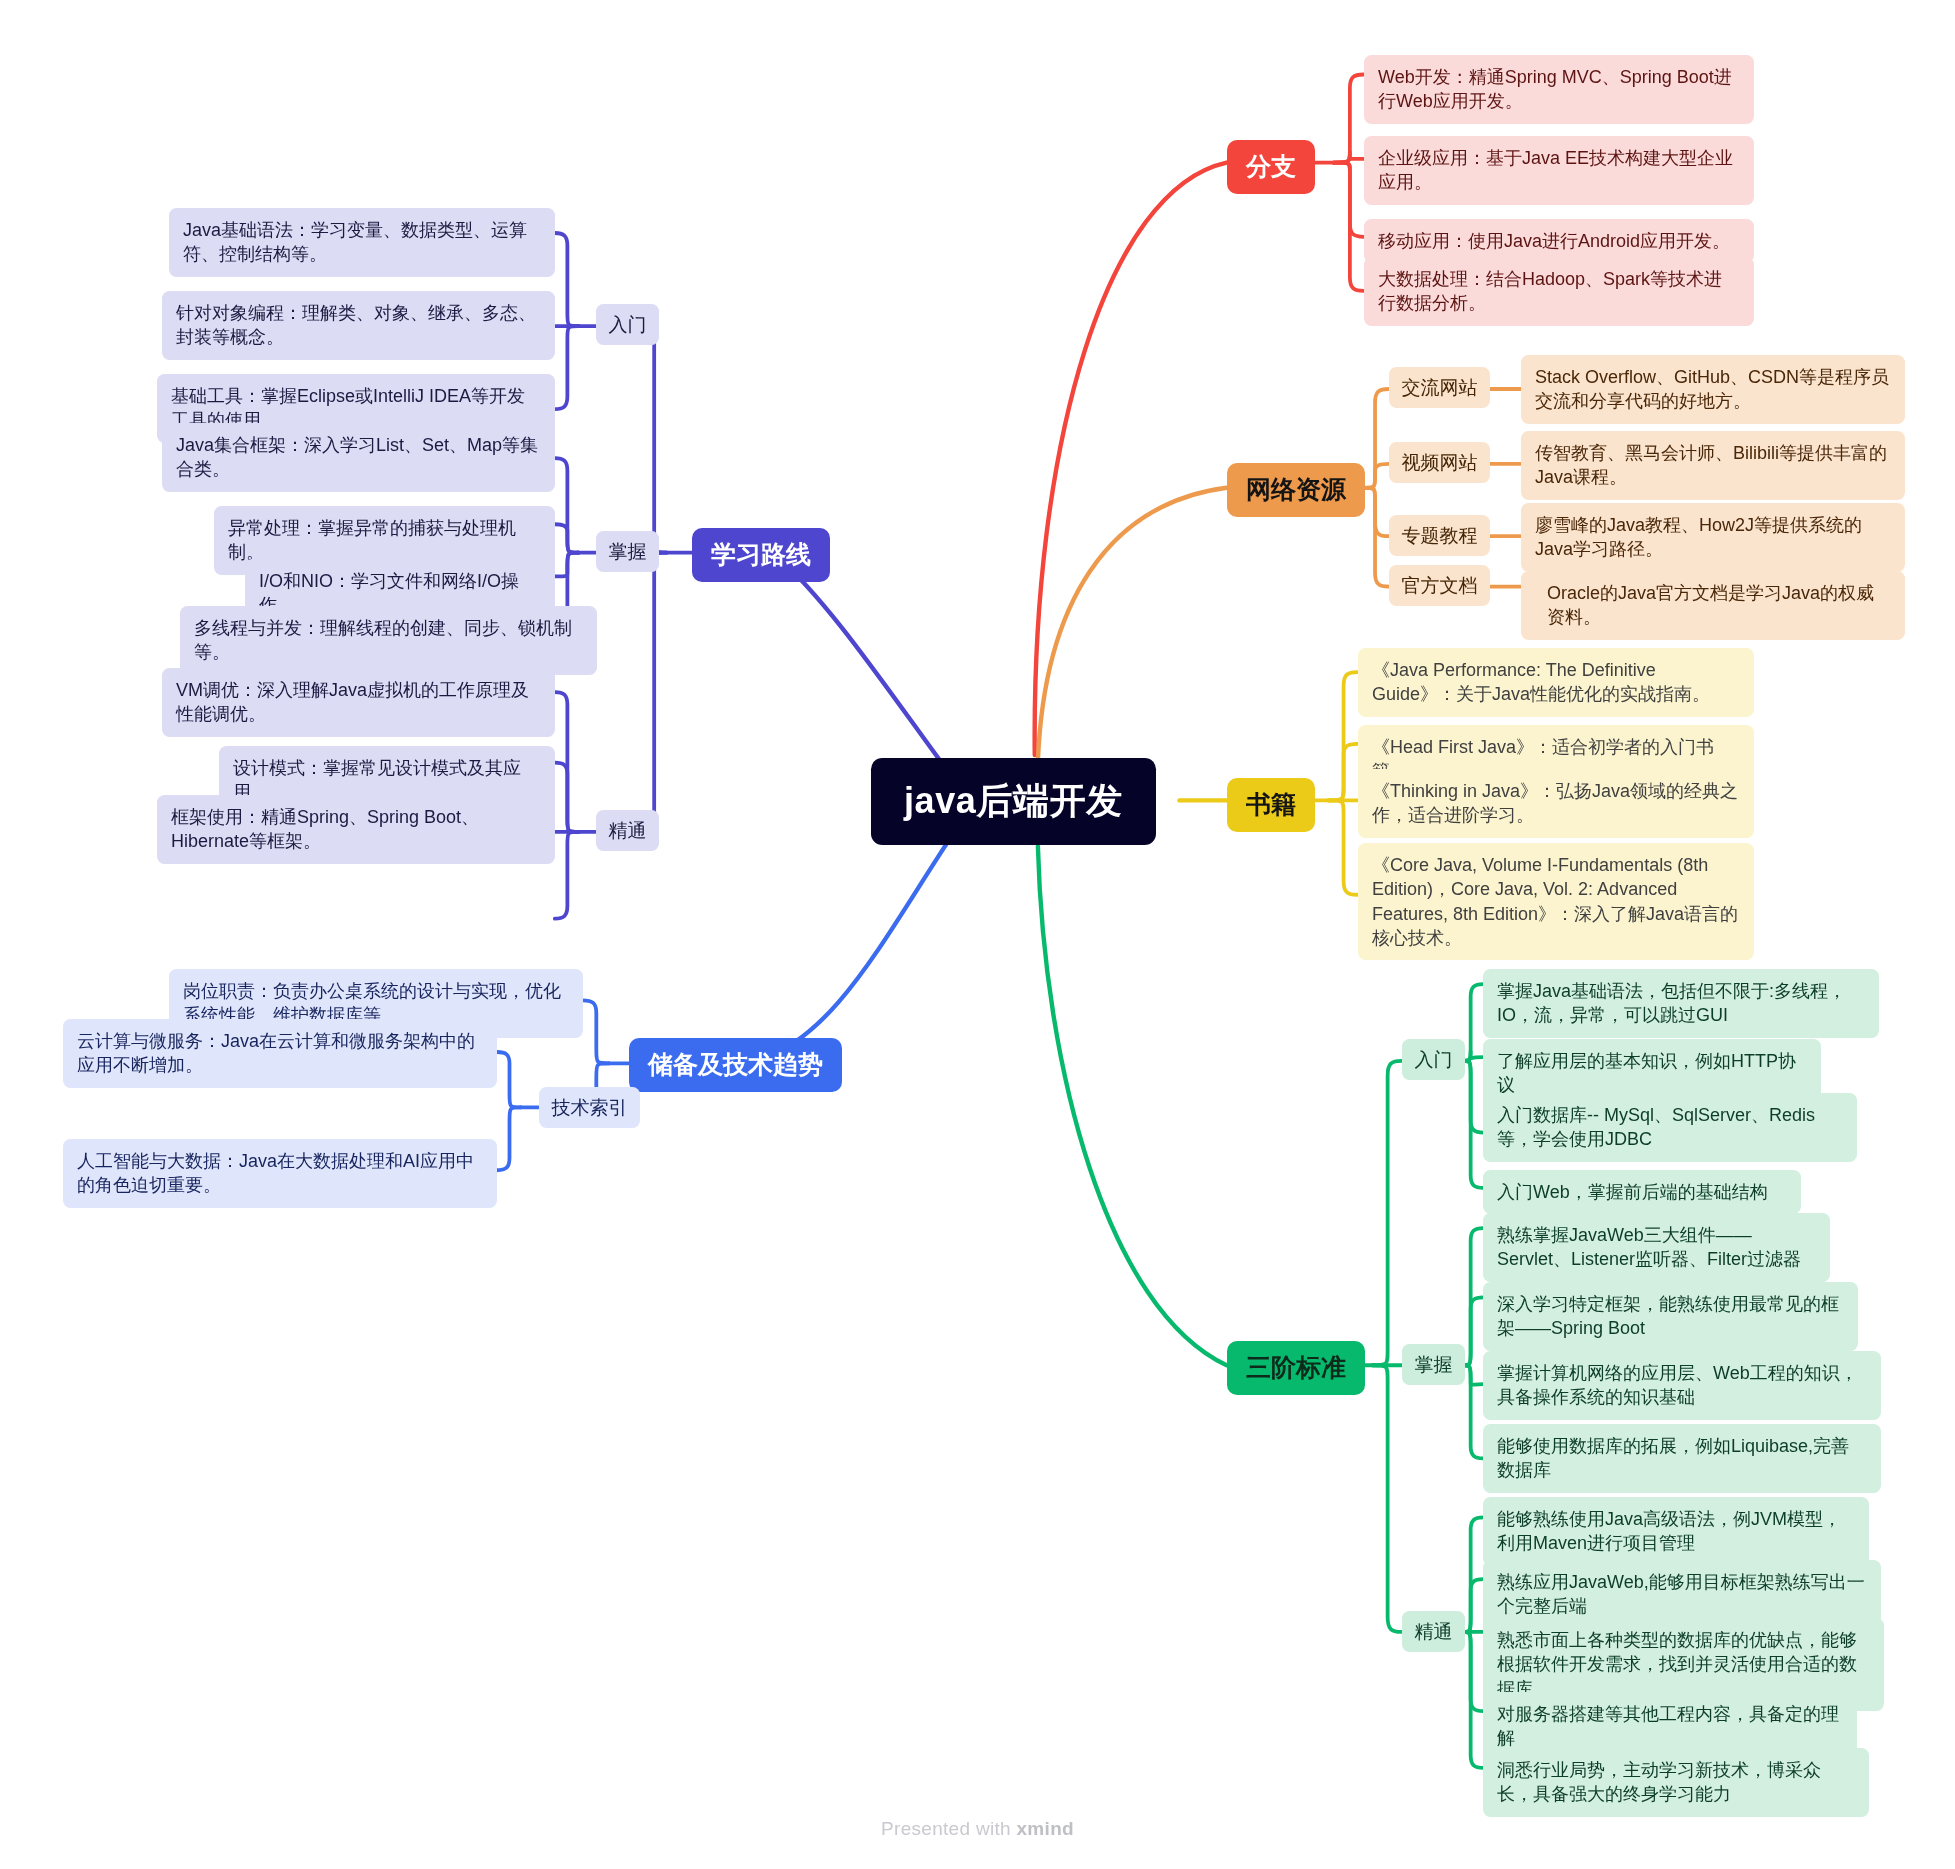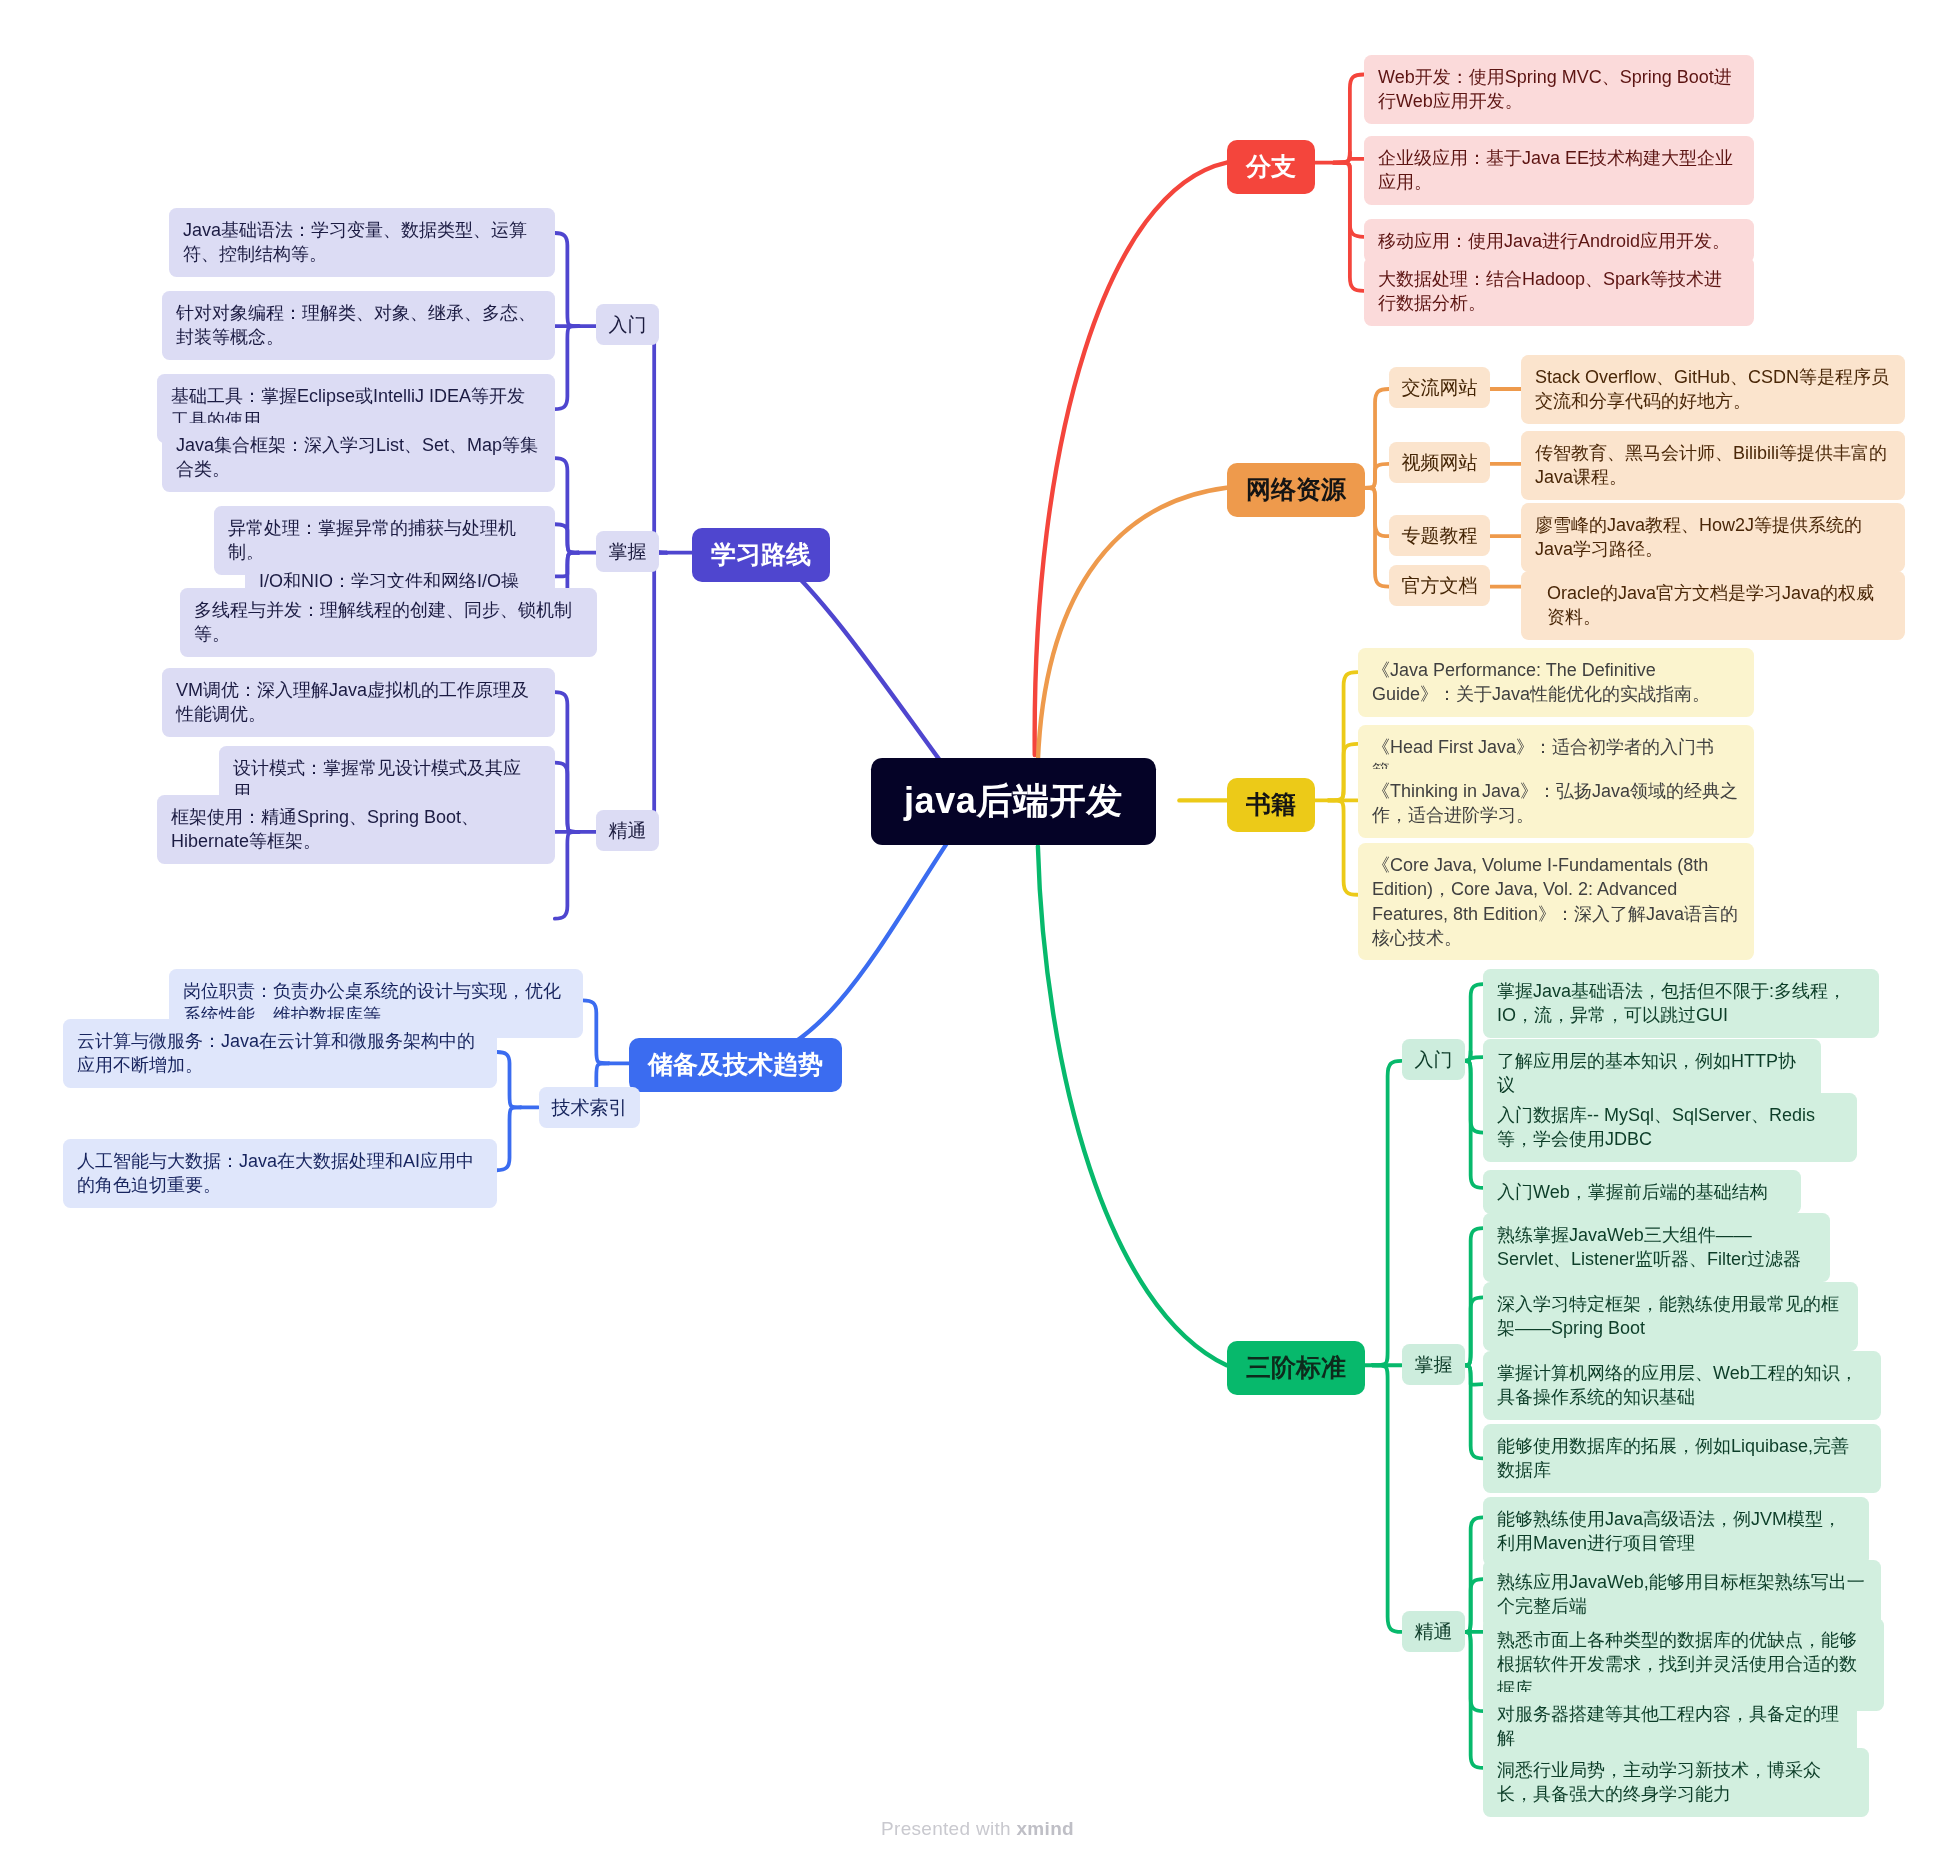--- a/index.html
+++ b/index.html
@@ -180,21 +180,21 @@
 
   <div class="node" style="left:162px; top:423px; width:393px;">
     <div class="box leaf purple lefttxt" style="width:100%;">Java集合框架：深入学习List、Set、Map等集合类。</div>
   </div>
   <div class="node" style="left:214px; top:506px; width:341px;">
     <div class="box leaf purple lefttxt" style="width:100%;">异常处理：掌握异常的捕获与处理机制。</div>
   </div>
   <div class="node" style="left:245px; top:559px; width:310px;">
     <div class="box leaf purple lefttxt" style="width:100%;">I/O和NIO：学习文件和网络I/O操作。</div>
   </div>
-  <div class="node" style="left:161px; top:588px; width:436px;padding-left:19px;">
+  <div class="node" style="left:161px; top:606px; width:436px;padding-left:19px;">
     <div class="box leaf purple lefttxt" style="width:100%;">多线程与并发：理解线程的创建、同步、锁机制等。</div>
   </div>
 
   <div class="node" style="left:162px; top:668px; width:393px;">
     <div class="box leaf purple lefttxt" style="width:100%;">VM调优：深入理解Java虚拟机的工作原理及性能调优。</div>
   </div>
   <div class="node" style="left:219px; top:746px; width:336px;">
     <div class="box leaf purple lefttxt" style="width:100%;">设计模式：掌握常见设计模式及其应用。</div>
   </div>
   <div class="node" style="left:157px; top:795px; width:398px;">
@@ -215,21 +215,21 @@
     <div class="box leaf blue lefttxt" style="width:100%;">云计算与微服务：Java在云计算和微服务架构中的应用不断增加。</div>
   </div>
   <div class="node" style="left:63px; top:1139px; width:434px;">
     <div class="box leaf blue lefttxt" style="width:100%;">人工智能与大数据：Java在大数据处理和AI应用中的角色迫切重要。</div>
   </div>
 
   <div class="node" style="left:1227px; top:140px;">
     <div class="box main red">分支</div>
   </div>
   <div class="node" style="left:1364px; top:55px; width:390px;">
-    <div class="box leaf red right" style="width:100%;">Web开发：使用Spring MVC、Spring Boot进行Web应用开发。</div>
+    <div class="box leaf red right" style="width:100%;">Web开发：精通Spring MVC、Spring Boot进行Web应用开发。</div>
   </div>
   <div class="node" style="left:1364px; top:136px; width:390px;">
     <div class="box leaf red right" style="width:100%;">企业级应用：基于Java EE技术构建大型企业应用。</div>
   </div>
   <div class="node" style="left:1364px; top:219px; width:390px;">
     <div class="box leaf red right" style="width:100%;">移动应用：使用Java进行Android应用开发。</div>
   </div>
   <div class="node" style="left:1364px; top:257px; width:390px;">
     <div class="box leaf red right" style="width:100%;">大数据处理：结合Hadoop、Spark等技术进行数据分析。</div>
   </div>

